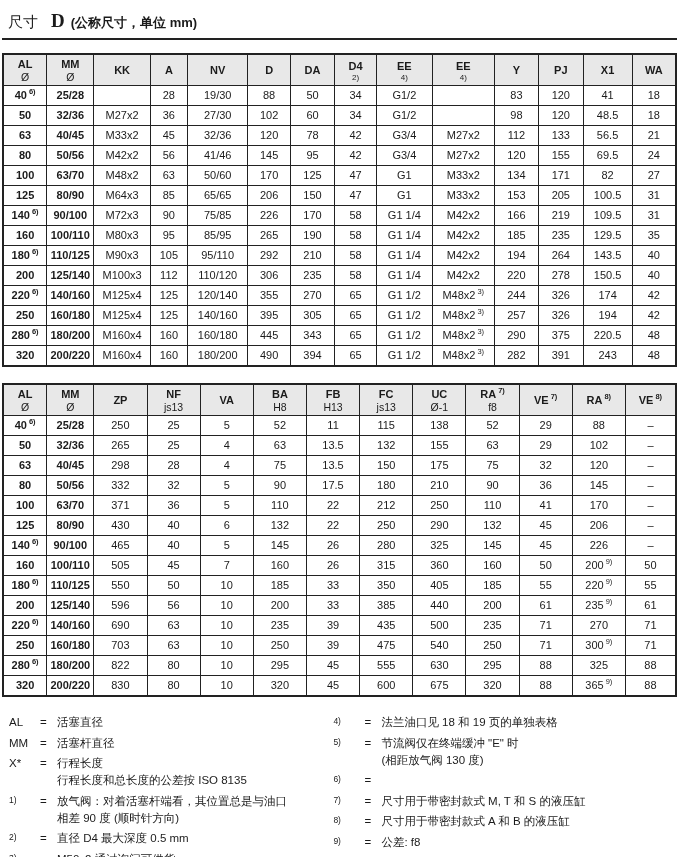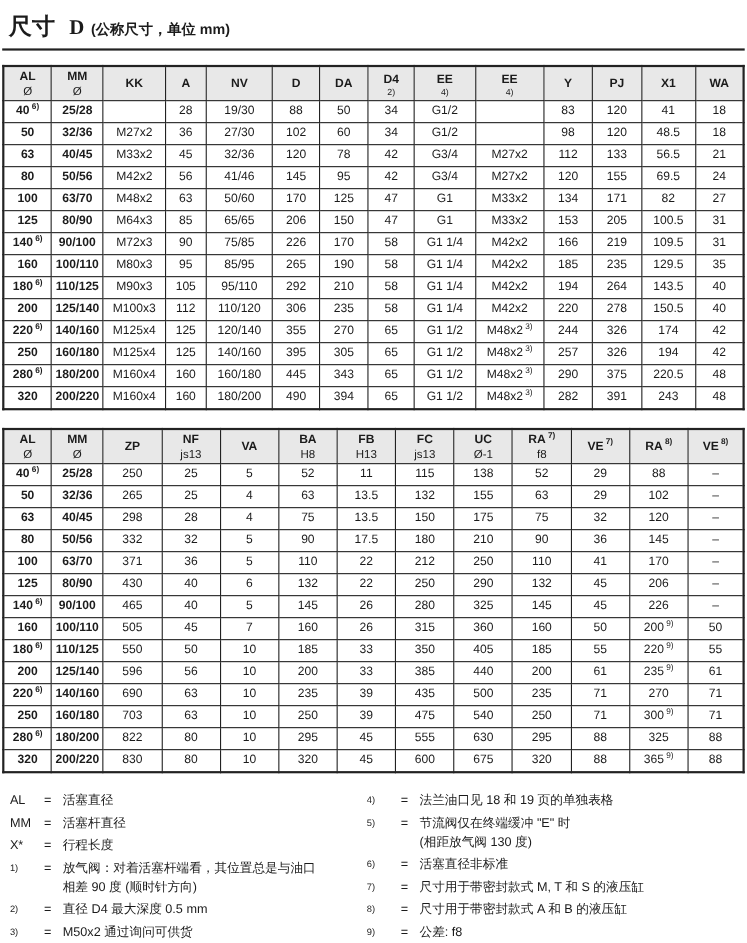--- a/index.html
+++ b/index.html
@@ -5,21 +5,21 @@
   html,body{margin:0;padding:0;background:#fff;}
   body{
     width:679px;height:857px;box-sizing:border-box;
     font-family:"Liberation Sans",sans-serif;
     color:#1b1b1b;overflow:hidden;
   }
   .page{padding:8px 2px 0 2px;box-sizing:border-box;}
 
   
   .title-row{padding:2px 0 0 6px;white-space:nowrap;}
-  .t-cn{font-size:21px;font-weight:700;}
+  .t-cn{font-size:15px;font-weight:400;}
   .t-d{font-family:"Liberation Serif",serif;font-size:19px;font-weight:700;margin:0 6px 0 13px;}
   .t-sub{font-size:13px;font-weight:700;}
   .title-rule{border:none;border-top:2px solid #222;margin:6px 0 0 0;}
 
   
   table.dim-table{
     width:675px;margin:13px auto 0;border-collapse:collapse;table-layout:fixed;
     font-size:11px;border:2px solid #222;
   }
   table.dim-table.t2{margin-top:16px;}
@@ -647,20 +647,21 @@
           <span class="fn-eq">=</span>
           <div class="fn-t">
             <div class="fn-line">活塞杆直径</div>
           </div>
         </div>
         <div class="fn-item">
           <span class="fn-m">X*</span>
           <span class="fn-eq">=</span>
           <div class="fn-t">
             <div class="fn-line">行程长度</div>
+            <div class="fn-line">行程长度和总长度的公差按 ISO 8135</div>
           </div>
         </div>
         <div class="fn-item">
           <span class="fn-m num">1)</span>
           <span class="fn-eq">=</span>
           <div class="fn-t">
             <div class="fn-line">放气阀：对着活塞杆端看，其位置总是与油口</div>
             <div class="fn-line">相差 90 度 (顺时针方向)</div>
           </div>
         </div>
@@ -691,23 +692,20 @@
           <span class="fn-m num">5)</span>
           <span class="fn-eq">=</span>
           <div class="fn-t">
             <div class="fn-line">节流阀仅在终端缓冲 "E" 时</div>
             <div class="fn-line">(相距放气阀  130 度)</div>
           </div>
         </div>
         <div class="fn-item">
           <span class="fn-m num">6)</span>
           <span class="fn-eq">=</span>
-          <div class="fn-t">
-            <div class="fn-line">活塞直径非标准</div>
-          </div>
         </div>
         <div class="fn-item">
           <span class="fn-m num">7)</span>
           <span class="fn-eq">=</span>
           <div class="fn-t">
             <div class="fn-line">尺寸用于带密封款式 M, T 和 S 的液压缸</div>
           </div>
         </div>
         <div class="fn-item">
           <span class="fn-m num">8)</span>

